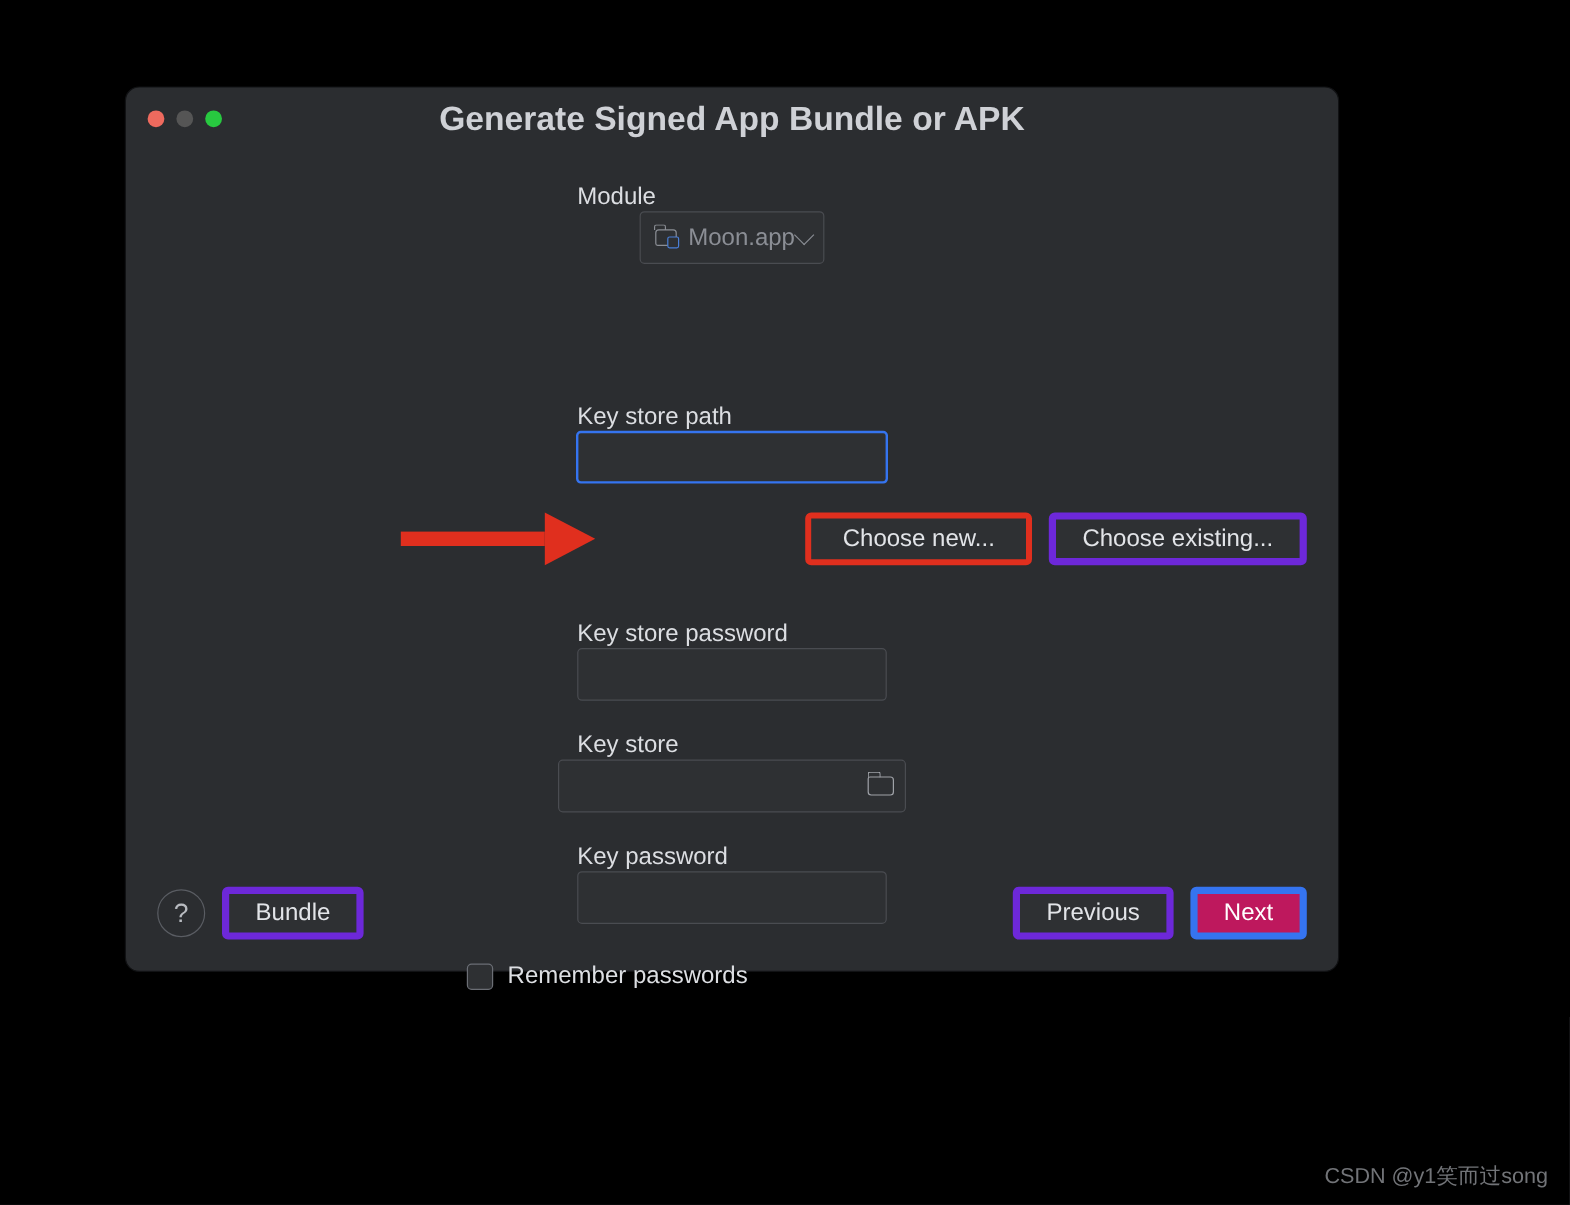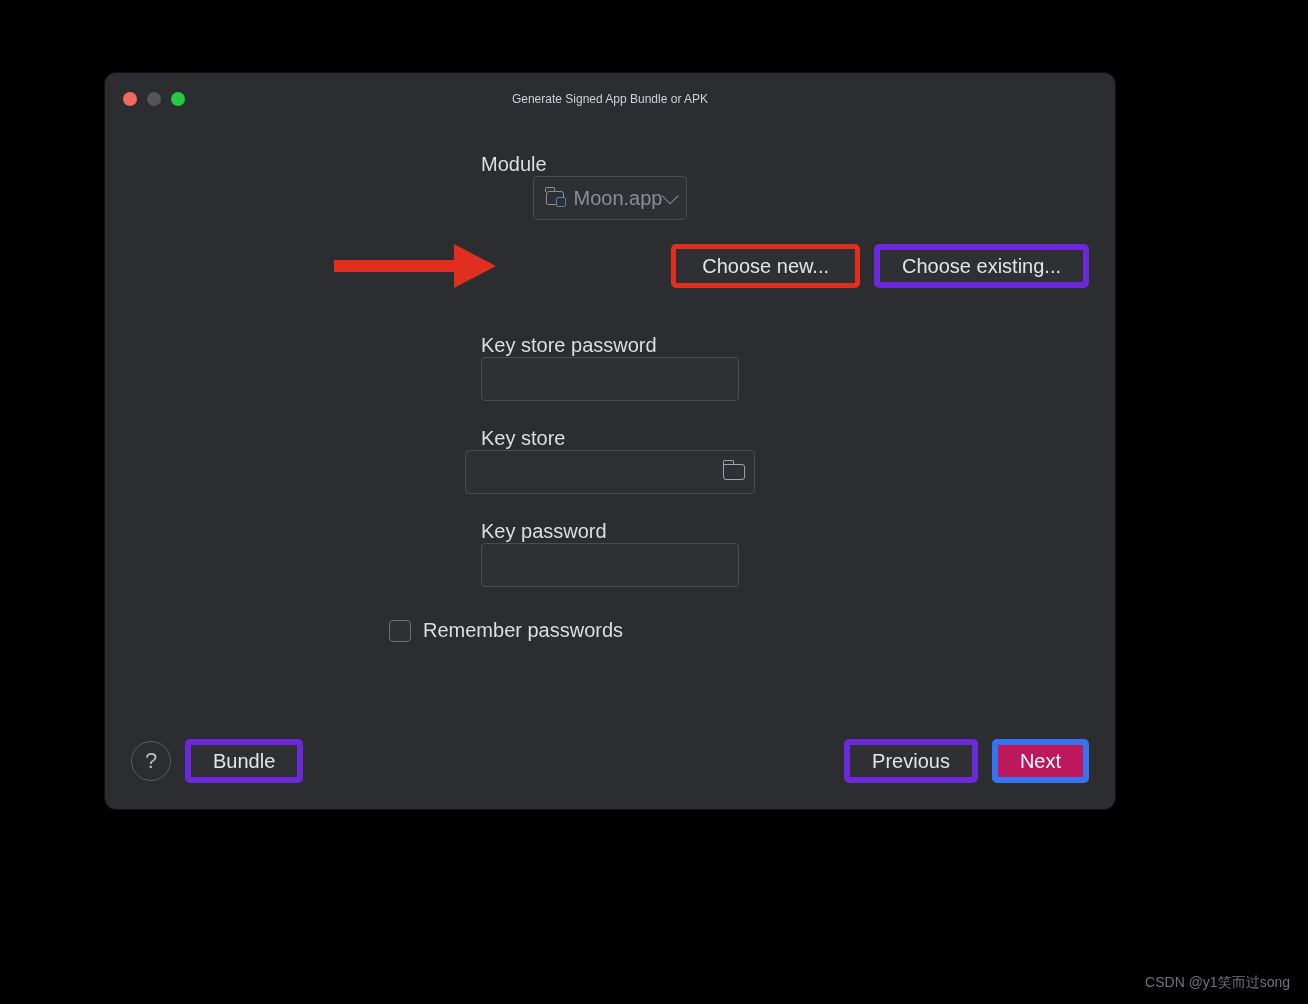--- a/index.html
+++ b/index.html
@@ -27,21 +27,21 @@
       position: relative;
     }
     .traffic-lights { display:flex; gap:10px; }
     .light { width:14px; height:14px; border-radius:50%; }
     .light.red { background:#ee6a5e; }
     .light.gray { background:#555; }
     .light.green { background:#28c940; }
     .title {
       position:absolute; left:0; right:0;
       text-align:center;
-      font-size:12px; color:#cfd1d6; font-weight:400;
+      font-size:28px; color:#cfd1d6; font-weight:700;
       pointer-events:none;
     }
     .content { padding: 4px 26px 0 26px; }
     .row { display:flex; align-items:center; margin-bottom:0;flex-direction:column; }
     .label { width:258px; font-size:20px; color:#dcdee2; padding-top:6px; }
     .field { flex:1;border-radius:22px; }
 
     .module-select {
       display:flex; align-items:center;
       height:44px;
@@ -162,21 +162,21 @@
       display:flex; align-items:center; justify-content:center;
       color:#b8bbc0; font-size:22px;
       cursor:pointer; margin-right:14px;
     }
     .footer-spacer { flex:1; }
 
     .watermark {
       position:absolute;
       right:18px; bottom:12px;
       color:#727478;
-      font-size:14px;
+      font-size:18px;
       font-family: Arial, "PingFang SC", "Microsoft YaHei", sans-serif;
     }
 
     .mt-module { margin-top:18px; }
     .mt-keystore { margin-top:110px; }
     .mt-midrow { margin-top:40px; }
     .mt-field { margin-top:20px; }
   </style>
 </head>
 <body>
@@ -197,20 +197,26 @@
       <div class="label">Module</div>
       <div class="field">
         <div class="module-select">
           <span class="module-icon"></span>
           <span>Moon.app</span>
           <span class="chevron"></span>
         </div>
       </div>
     </div>
 
+    <div class="row mt-keystore">
+      <div class="label">Key store path</div>
+      <div class="field">
+        <input class="text-input focused" type="text" value="" style="">
+      </div>
+    </div>
 
     <div class="button-row">
       <div class="arrow">
         <div class="arrow-shaft"></div>
           <div class="arrow-head"></div>
       </div>
       <button class="btn highlight">Choose new...</button>
       <button class="btn">Choose existing...</button>
     </div>
 

